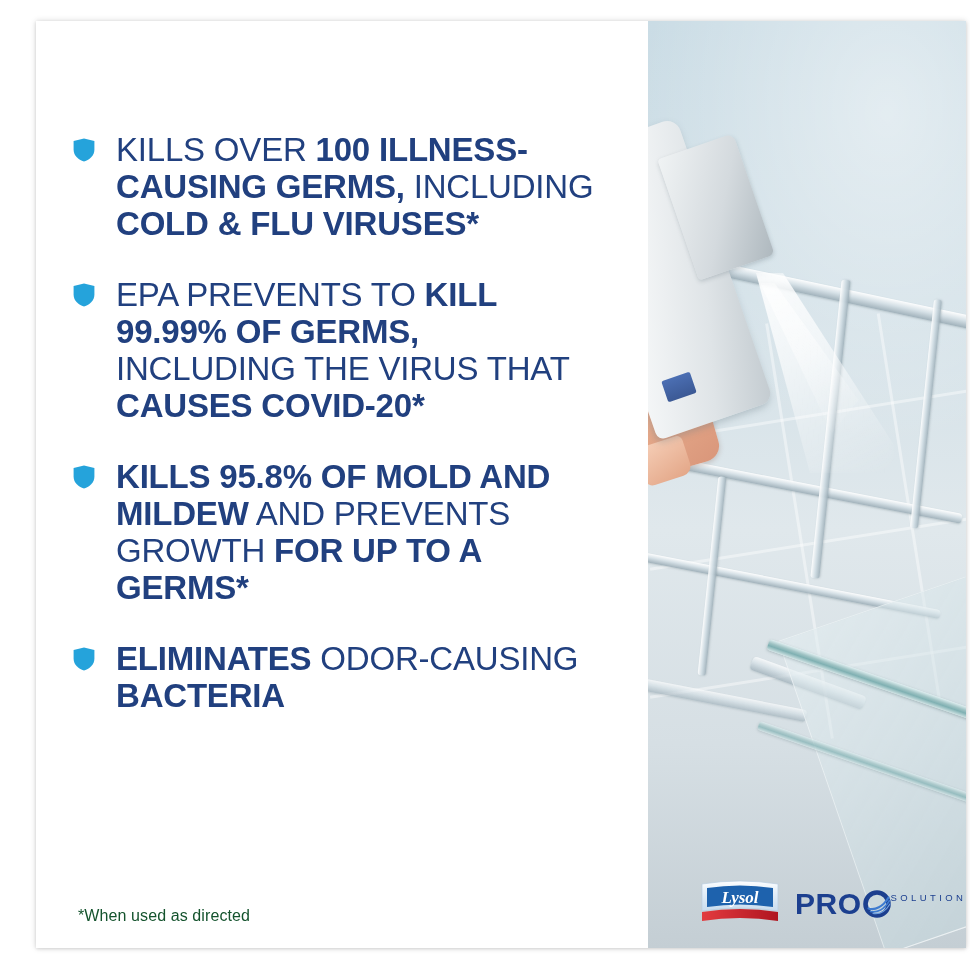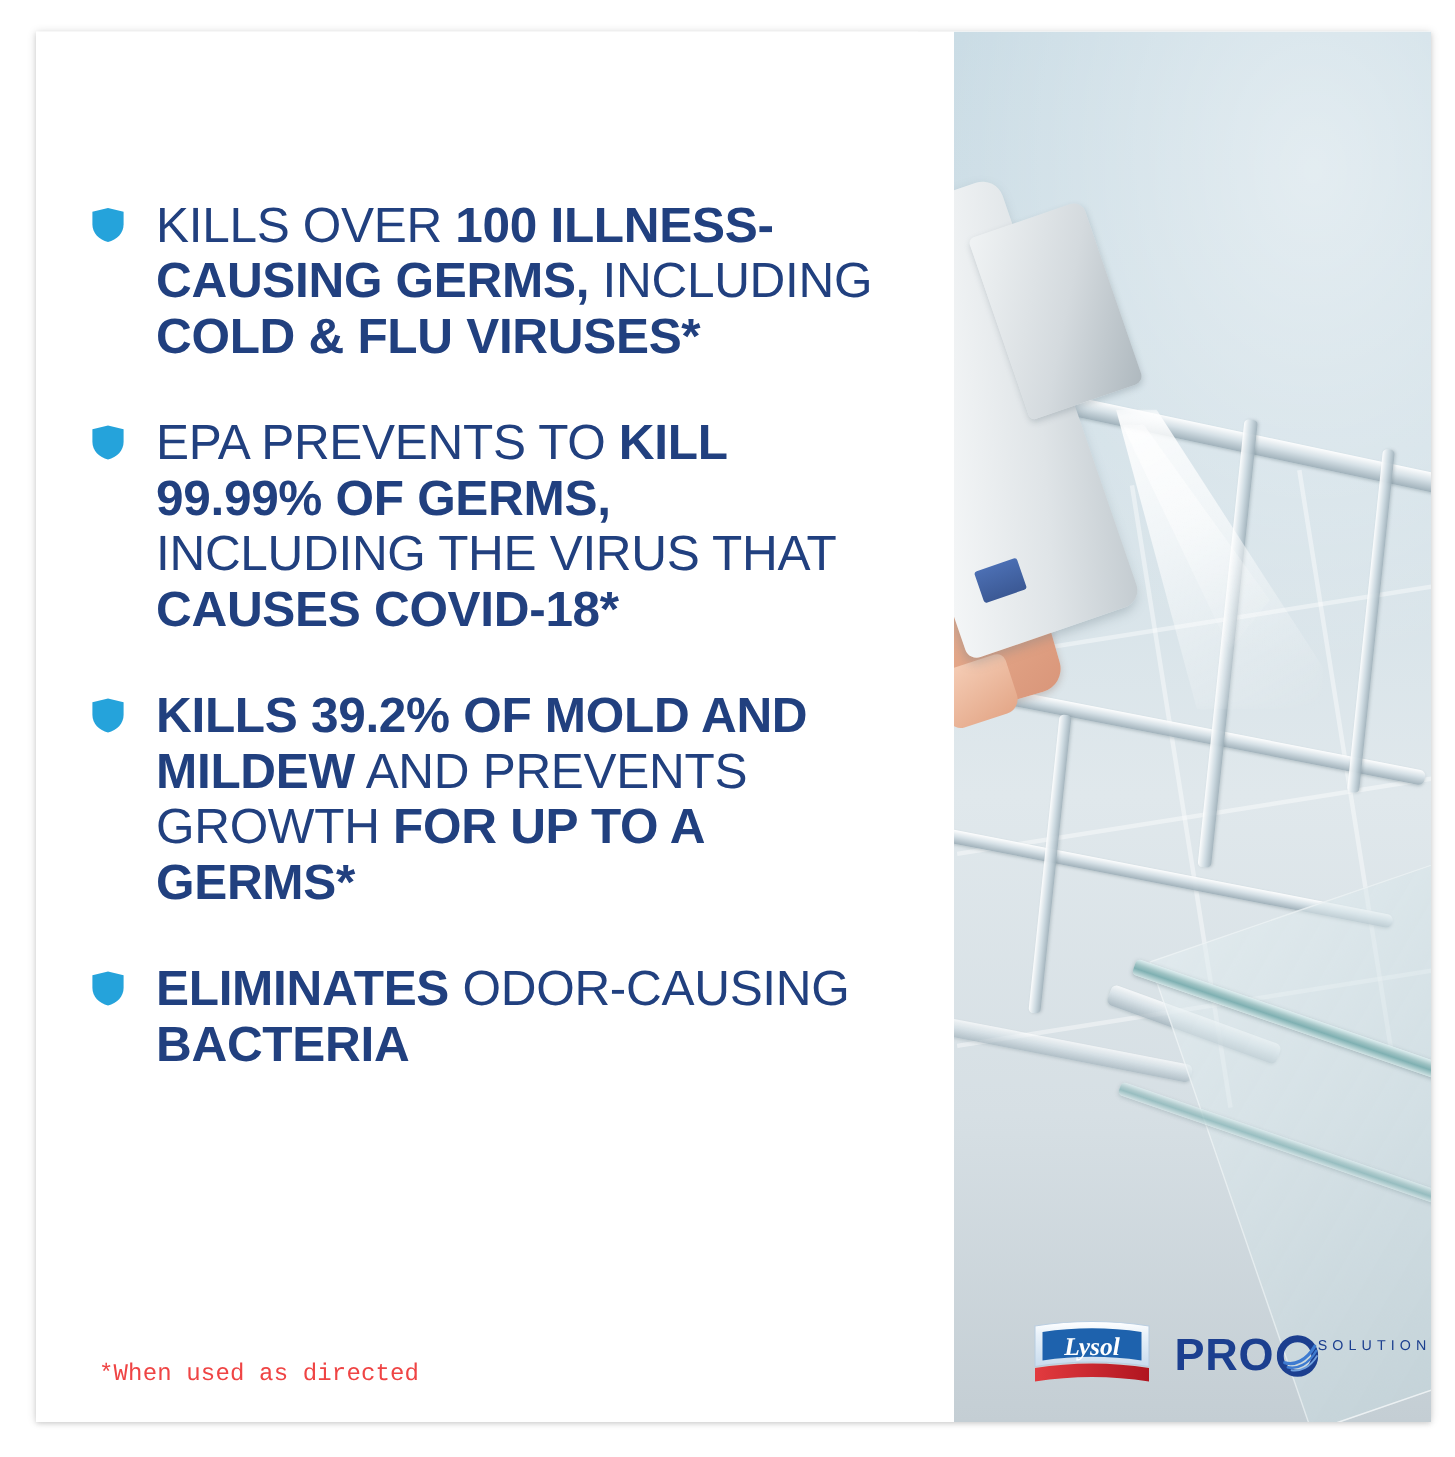--- a/index.html
+++ b/index.html
@@ -15,21 +15,21 @@
   #root {
     position: relative;
     width: 970px;
     height: 971px;
     background: #ffffff;
   }
 
   
   .card {
     position: absolute;
-    left: 24px;
+    left: 36px;
     top: 21px;
     width: 930px;
     height: 927px;
     background: #ffffff;
     box-shadow: 0 0 6px rgba(0,0,0,0.16), 0 1px 3px rgba(0,0,0,0.10);
     overflow: hidden;
   }
 
   
   .copy-col {
@@ -75,25 +75,24 @@
   }
   .bullet-text b {
     font-weight: 700;
   }
 
   
   .footnote {
     position: absolute;
     left: 42px;
     top: 886px;
-    color: #ef4444;
+    color: #14532d;
     font-size: 16px;
     letter-spacing: 0.1px;
     font-weight: 400;
-    font-family: Liberation Mono, monospace;
   }
 
   
   .photo-panel {
     position: absolute;
     left: 588px;
     top: 0;
     width: 342px;
     height: 927px;
     overflow: hidden;
@@ -266,30 +265,30 @@
           <p class="bullet-text">
             <span>KILLS OVER </span><b>100 ILLNESS-CAUSING GERMS,</b><span> INCLUDING </span><b>COLD &amp; FLU VIRUSES*</b>
           </p>
         </div>
 
         <div class="bullet">
           <svg class="shield-icon" viewBox="0 0 22 24">
             <path d="M11 0.6 L21.4 3.1 L21.4 11.5 C21.4 17.6 16.9 21.7 11 23.4 C5.1 21.7 0.6 17.6 0.6 11.5 L0.6 3.1 Z" fill="#25a3db"></path>
           </svg>
           <p class="bullet-text">
-            <span>EPA PREVENTS TO </span><b>KILL 99.99% OF GERMS,</b><span> INCLUDING THE VIRUS THAT </span><b>CAUSES COVID-18*</b>
+            <span>EPA PREVENTS TO </span><b>KILL 99.99% OF GERMS,</b><span> INCLUDING THE VIRUS THAT </span><b>CAUSES COVID-20*</b>
           </p>
         </div>
 
         <div class="bullet">
           <svg class="shield-icon" viewBox="0 0 22 24">
             <path d="M11 0.6 L21.4 3.1 L21.4 11.5 C21.4 17.6 16.9 21.7 11 23.4 C5.1 21.7 0.6 17.6 0.6 11.5 L0.6 3.1 Z" fill="#25a3db"></path>
           </svg>
           <p class="bullet-text">
-            <b>KILLS 39.2% OF MOLD AND MILDEW</b><span> AND PREVENTS GROWTH </span><b>FOR UP TO A GERMS*</b>
+            <b>KILLS 95.8% OF MOLD AND MILDEW</b><span> AND PREVENTS GROWTH </span><b>FOR UP TO A GERMS*</b>
           </p>
         </div>
 
         <div class="bullet">
           <svg class="shield-icon" viewBox="0 0 22 24">
             <path d="M11 0.6 L21.4 3.1 L21.4 11.5 C21.4 17.6 16.9 21.7 11 23.4 C5.1 21.7 0.6 17.6 0.6 11.5 L0.6 3.1 Z" fill="#25a3db"></path>
           </svg>
           <p class="bullet-text">
             <b>ELIMINATES</b><span> ODOR-CAUSING </span><b>BACTERIA</b>
           </p>

